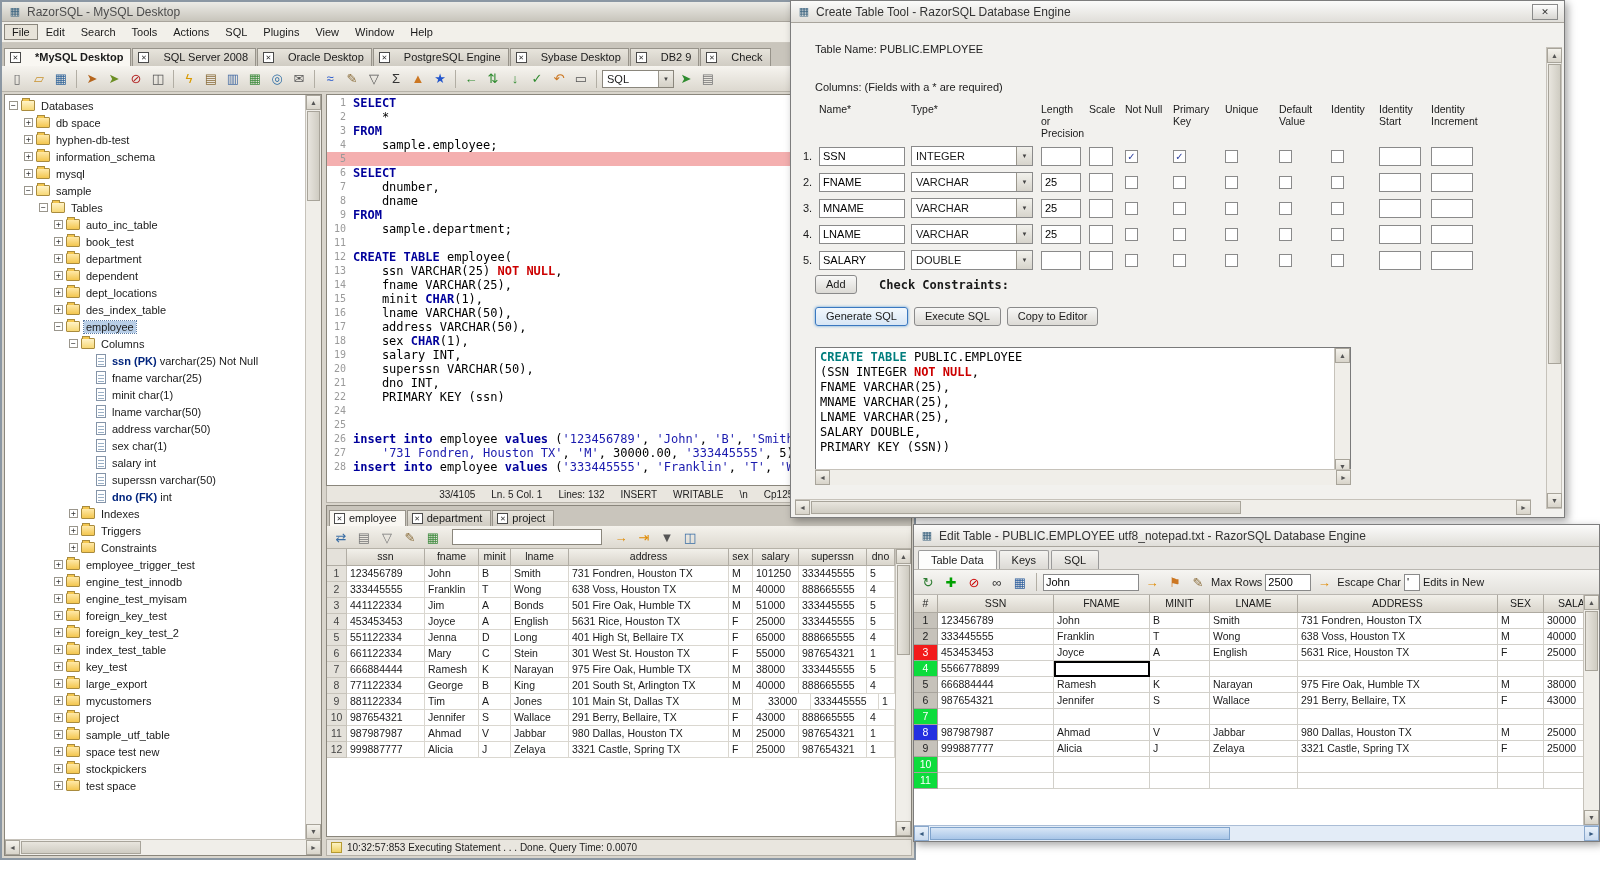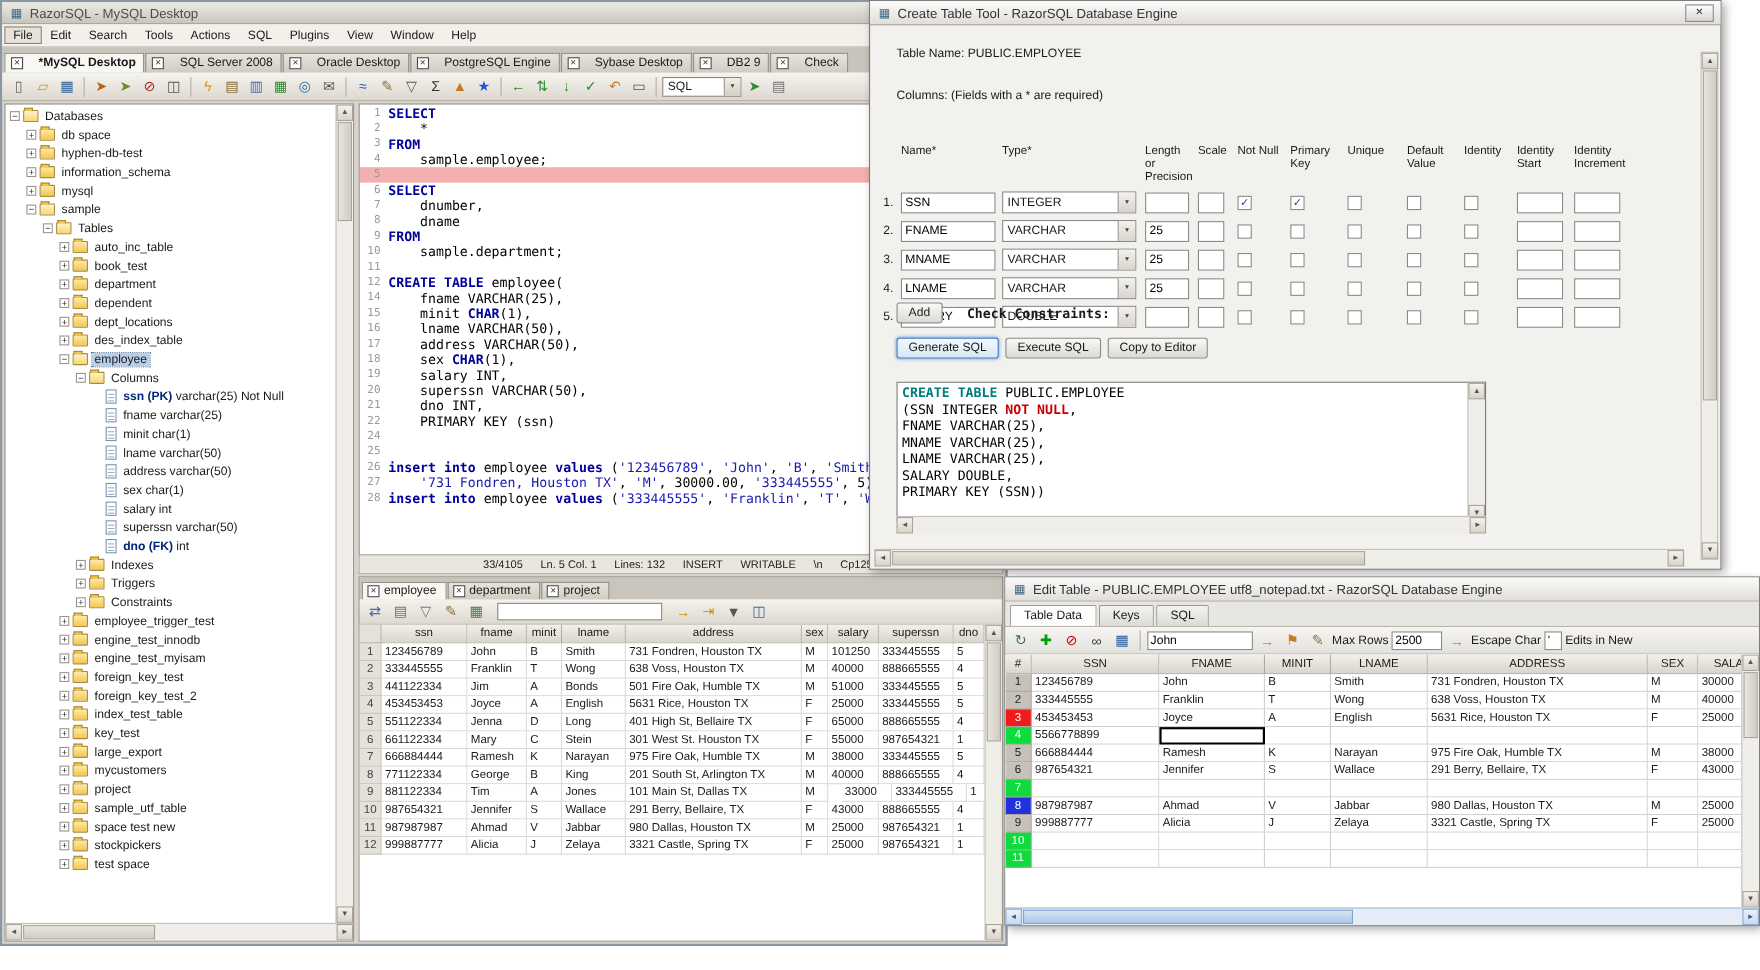--- a/index.html
+++ b/index.html
@@ -111,21 +111,21 @@
     border:1px solid #b5b1a8; margin-top:2px; font-size:10px; padding:0 4px; color:#222; }
   .msg-ico { width:11px; height:11px; background:linear-gradient(#fdf3c2,#f0d264); border:1px solid #b59a32; flex:none; }
 
   
   #create-window { left:790px; top:0; width:775px; height:518px; background:#f2f1ee; }
   #ct-content { flex:1; position:relative; font-size:11px; }
   #ct-tablename { position:absolute; left:24px; top:20px; }
   #ct-columns-label { position:absolute; left:24px; top:58px; }
   #ct-table { position:absolute; left:8px; top:80px; }
   .ct-hrow { display:flex; padding-left:18px; }
-  .ct-h { flex:none; font-size:10.5px; white-space:pre-line; line-height:1.15; padding:0 2px 4px 2px;margin-top:28px; }
+  .ct-h { flex:none; font-size:10.5px; white-space:pre-line; line-height:1.15; padding:0 2px 4px 2px; }
   .ct-row { display:flex; align-items:center; height:26px; }
   .ct-num { width:18px; flex:none; text-align:left; padding-left:4px; }
   .ct-cell { flex:none; display:flex; align-items:center; padding:0 2px; }
   .ct-input { height:19px; border:1px solid #8a8a8a; font-size:11px; padding:0 3px; background:#fff;
     font-family:"Liberation Sans","DejaVu Sans",sans-serif; }
   .ct-select { height:20px; background:#fff; border:1px solid #8a8a8a; display:flex; align-items:center;
     justify-content:space-between; padding-left:4px; width:122px; }
   .dd-btn { width:16px; height:18px; background:linear-gradient(#f2f1ec,#d7d4cc); border-left:1px solid #9a968c;
     font-size:6px; display:flex; align-items:center; justify-content:center; color:#444; }
   .cb { width:13px; height:13px; background:#fff; border:1px solid #8a8a8a; display:inline-flex; align-items:center;
@@ -480,20 +480,21 @@
             <div class="ed-line"><span class="ed-num">3</span><span><span class="k">FROM</span></span></div>
             <div class="ed-line"><span class="ed-num">4</span><span><span class="pl">    sample.employee;</span></span></div>
             <div class="ed-line cur"><span class="ed-num">5</span><span></span></div>
             <div class="ed-line"><span class="ed-num">6</span><span><span class="k">SELECT</span></span></div>
             <div class="ed-line"><span class="ed-num">7</span><span><span class="pl">    dnumber,</span></span></div>
             <div class="ed-line"><span class="ed-num">8</span><span><span class="pl">    dname</span></span></div>
             <div class="ed-line"><span class="ed-num">9</span><span><span class="k">FROM</span></span></div>
             <div class="ed-line"><span class="ed-num">10</span><span><span class="pl">    sample.department;</span></span></div>
             <div class="ed-line"><span class="ed-num">11</span><span></span></div>
             <div class="ed-line"><span class="ed-num">12</span><span><span class="k">CREATE TABLE</span><span class="pl"> employee(</span></span></div>
+            <div class="ed-line"><span class="ed-num">13</span><span><span class="pl">    ssn VARCHAR(25) </span><span class="r">NOT NULL</span><span class="pl">,</span></span></div>
             <div class="ed-line"><span class="ed-num">14</span><span><span class="pl">    fname VARCHAR(25),</span></span></div>
             <div class="ed-line"><span class="ed-num">15</span><span><span class="pl">    minit </span><span class="k">CHAR</span><span class="pl">(1),</span></span></div>
             <div class="ed-line"><span class="ed-num">16</span><span><span class="pl">    lname VARCHAR(50),</span></span></div>
             <div class="ed-line"><span class="ed-num">17</span><span><span class="pl">    address VARCHAR(50),</span></span></div>
             <div class="ed-line"><span class="ed-num">18</span><span><span class="pl">    sex </span><span class="k">CHAR</span><span class="pl">(1),</span></span></div>
             <div class="ed-line"><span class="ed-num">19</span><span><span class="pl">    salary INT,</span></span></div>
             <div class="ed-line"><span class="ed-num">20</span><span><span class="pl">    superssn VARCHAR(50),</span></span></div>
             <div class="ed-line"><span class="ed-num">21</span><span><span class="pl">    dno INT,</span></span></div>
             <div class="ed-line"><span class="ed-num">22</span><span><span class="pl">    PRIMARY KEY (ssn)</span></span></div>
             <div class="ed-line"><span class="ed-num">24</span><span></span></div>
@@ -704,20 +705,24 @@
                 <div class="gcell" style="width: 28px;">1</div>
               </div>
             </div>
           <div class="vsb">
             <div class="sb-btn">▲</div>
             <div class="sb-thumb-v"></div>
             <div class="spacer"></div>
             <div class="sb-btn">▼</div>
           </div>
         </div>
+      </div>
+      <div id="msg-bar">
+        <span class="msg-ico"></span>
+        <span>10:32:57:853 Executing Statement . . . Done. Query Time: 0.0070</span>
       </div>
     </div>
   </div>
 </div>
 
 <div class="win dialog-shadow" id="create-window">
   <div class="titlebar">
     <span class="app-ico">▦</span>
     <span>Create Table Tool - RazorSQL Database Engine</span>
     <span class="close-btn">✕</span>

